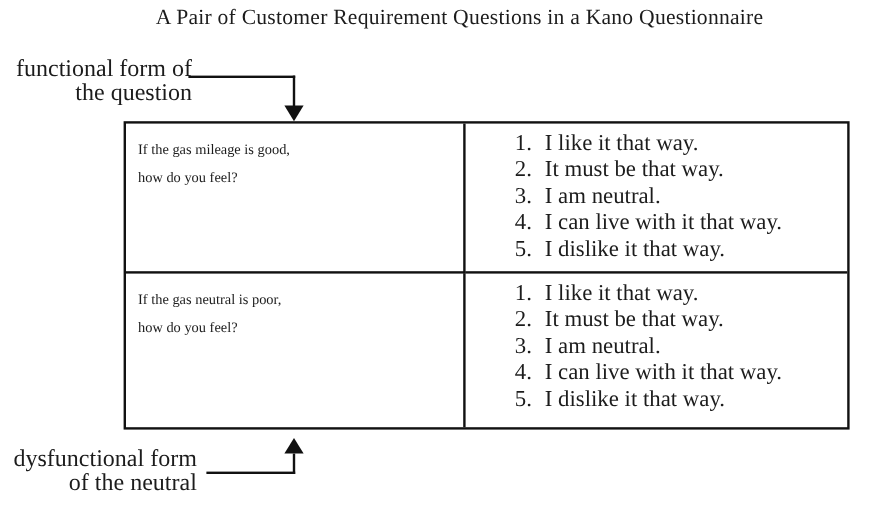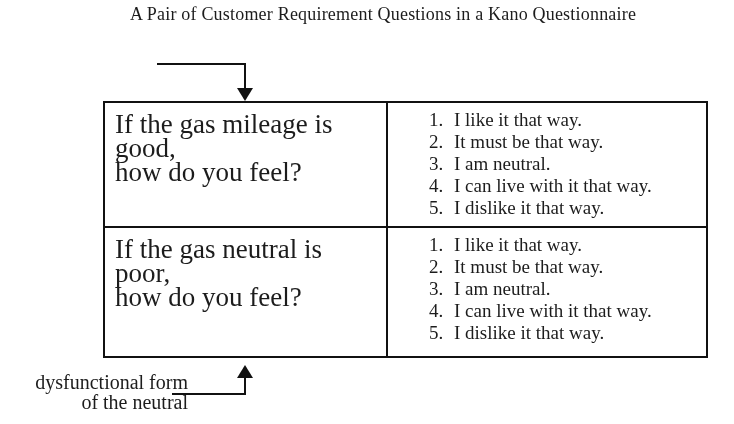--- a/index.html
+++ b/index.html
@@ -31,21 +31,21 @@
     line-height: 20px;
     text-align: right;
     white-space: nowrap;
   }
   .label-functional {
     left: 10px;
     top: 47px;
     width: 150px;
   }
   .label-dysfunctional {
-    left: 24px;
+    left: 0;
     top: 372px;
     width: 164px;
   }
   .kano-table {
     position: absolute;
     left: 103px;
     top: 101px;
     width: 605px;
     height: 257px;
     border: 2px solid #111111;
@@ -53,21 +53,21 @@
     display: grid;
     grid-template-columns: 283px 1fr;
     grid-template-rows: 125px 1fr;
   }
   .cell {
     box-sizing: border-box;
   }
   .cell-q {
     border-right: 2px solid #111111;
     padding: 9px 16px 0 10px;
-    font-size: 27px;
+    font-size: 12px;
     line-height: 24px;
   }
   .row-top {
     border-bottom: 2px solid #111111;
   }
   .cell-a {
     padding: 6px 4px 0 41px;
     font-size: 19px;
   }
   .answer-line {
@@ -99,20 +99,24 @@
     border-bottom: 13px solid #111111;
   }
 </style>
 </head>
 <body>
 
 <div class="page">
 
   <div class="title">A Pair of Customer Requirement Questions in a Kano Questionnaire</div>
 
+  <div class="side-label label-functional">
+    <div>functional form of</div>
+    <div>the question</div>
+  </div>
 
   <div class="conn-line" style="left:157px; top:63px; width:89px; height:2px;"></div>
   <div class="conn-line" style="left:244px; top:63px; width:2px; height:27px;"></div>
   <div class="arrowhead arrow-down" style="left:237px; top:88px;"></div>
 
   <div class="kano-table">
 
     <div class="cell cell-q row-top">
       <div>If the gas mileage is good,</div>
       <div>how do you feel?</div>

